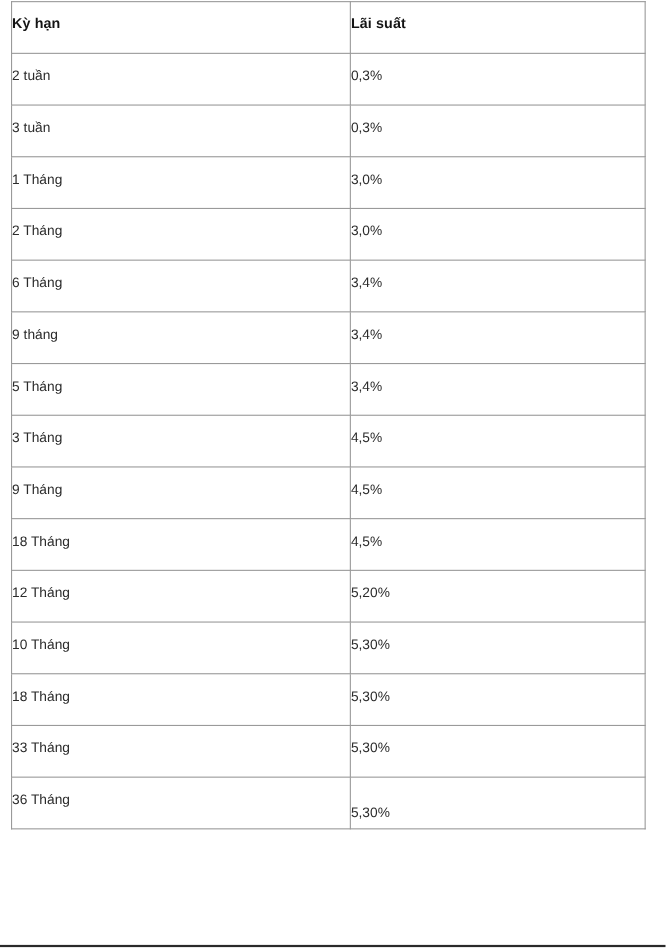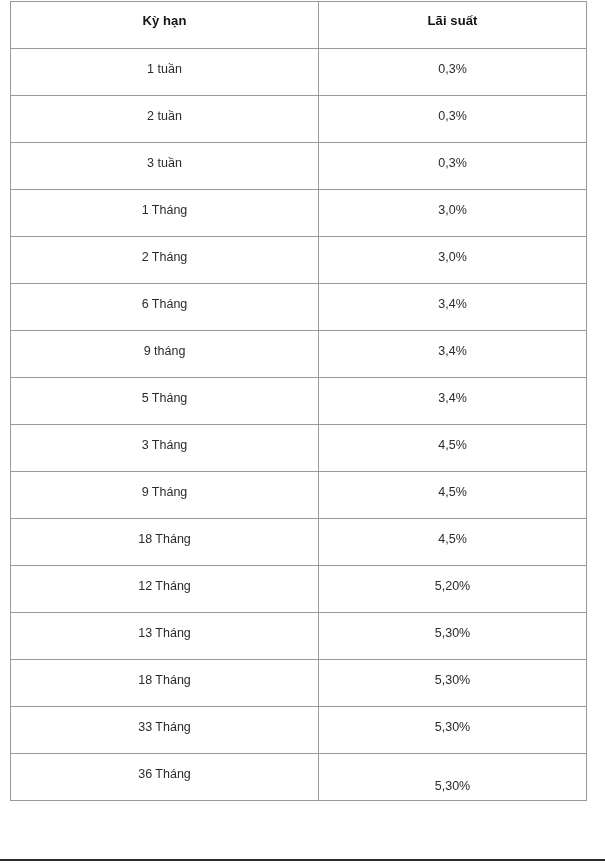--- a/index.html
+++ b/index.html
@@ -30,21 +30,21 @@
   }
 
   table.rate-table col.col-term  { width: 308px; }
   table.rate-table col.col-rate  { width: 268px; }
 
   table.rate-table th,
   table.rate-table td {
     border: 1px solid #9a9a9a;
     height: 47px;
     padding: 0;
-    text-align: center;
+    text-align: left;
     vertical-align: top;
     box-sizing: border-box;
   }
 
   table.rate-table th {
     font-size: 13px;
     font-weight: bold;
     color: #141414;
     letter-spacing: 0.1px;
   }
@@ -96,44 +96,36 @@
           <span class="cell-text">Kỳ hạn</span>
         </th>
         <th>
           <span class="cell-text">Lãi suất</span>
         </th>
       </tr>
     </thead>
     <tbody id="rate-table-body">
         <tr>
           <td class="term-cell">
-            <span class="cell-text">1 tuần</span>
+            <span class="cell-text">2 tuần</span>
           </td>
           <td class="rate-cell">
             <span class="cell-text">0,3%</span>
           </td>
         </tr>
         <tr>
           <td class="term-cell">
-            <span class="cell-text">2 tuần</span>
+            <span class="cell-text">3 tuần</span>
           </td>
           <td class="rate-cell">
             <span class="cell-text">0,3%</span>
           </td>
         </tr>
         <tr>
           <td class="term-cell">
-            <span class="cell-text">3 tuần</span>
-          </td>
-          <td class="rate-cell">
-            <span class="cell-text">0,3%</span>
-          </td>
-        </tr>
-        <tr>
-          <td class="term-cell">
             <span class="cell-text">1 Tháng</span>
           </td>
           <td class="rate-cell">
             <span class="cell-text">3,0%</span>
           </td>
         </tr>
         <tr>
           <td class="term-cell">
             <span class="cell-text">2 Tháng</span>
           </td>
@@ -192,21 +184,21 @@
         <tr>
           <td class="term-cell">
             <span class="cell-text">12 Tháng</span>
           </td>
           <td class="rate-cell">
             <span class="cell-text">5,20%</span>
           </td>
         </tr>
         <tr>
           <td class="term-cell">
-            <span class="cell-text">13 Tháng</span>
+            <span class="cell-text">10 Tháng</span>
           </td>
           <td class="rate-cell">
             <span class="cell-text">5,30%</span>
           </td>
         </tr>
         <tr>
           <td class="term-cell">
             <span class="cell-text">18 Tháng</span>
           </td>
           <td class="rate-cell">

